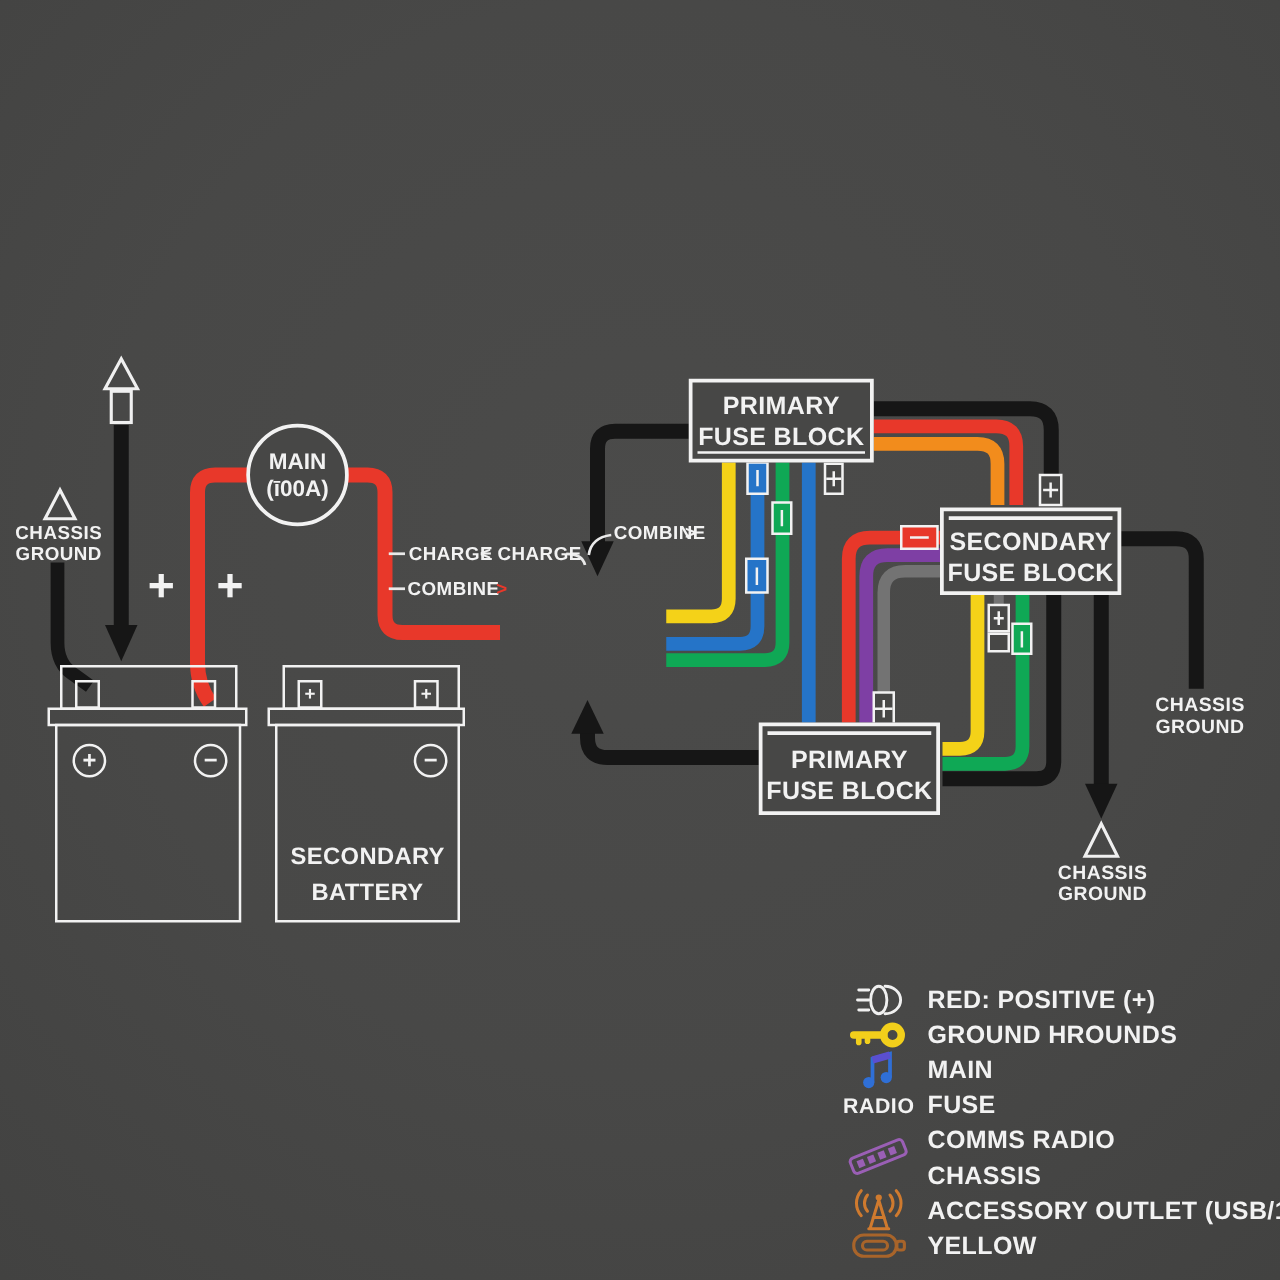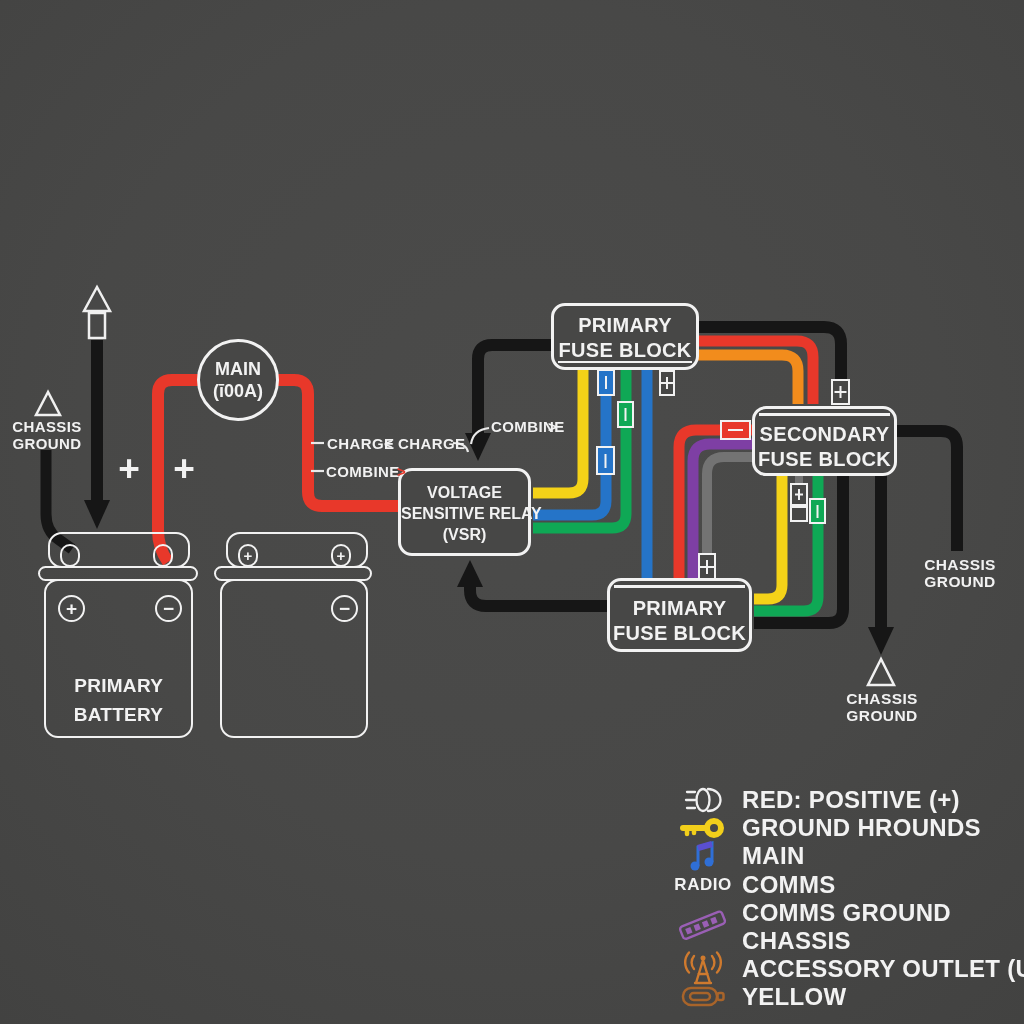--- a/index.html
+++ b/index.html
@@ -2,21 +2,21 @@
 <html><head>
 <meta charset="utf-8">
 <style>
   html,body{margin:0;padding:0;background:#2e2e2e;}
   .stage{
     position:relative;width:1024px;height:1024px;overflow:hidden;
     background:radial-gradient(circle at 50% 42%, #4b4b4a 0%, #484847 55%, #424241 100%);
     font-family:"Liberation Sans","DejaVu Sans",sans-serif;
     color:#f2f2f2;
   }
-  .abs{position:absolute;box-sizing:border-box;border-radius:14px;}
+  .abs{position:absolute;box-sizing:border-box;}
   svg{display:block;}
   .wires{position:absolute;left:0;top:0;}
   path.wire{fill:none;}
   .sym{stroke:#f0f0f0;fill:none;stroke-width:2.5;}
   .tick{stroke:#e9e9e9;stroke-width:2.2;fill:none;}
   .fuse{stroke:#f2f2f2;stroke-width:2;}
   .fglyph{stroke:#f2f2f2;stroke-width:2;fill:none;}
   .box{
     border:3.5px solid #f2f2f2;background:#474746;text-align:center;
     font-weight:bold;color:#f2f2f2;
@@ -30,21 +30,21 @@
     border:2.5px solid #f2f2f2;border-radius:50%;width:27px;height:27px;
     text-align:center;font-weight:bold;font-size:19px;line-height:23px;
   }
   .post{border:2.5px solid #f2f2f2;width:20px;height:23px;text-align:center;
     font-weight:bold;font-size:15px;line-height:19px;}
   .gndtxt{font-weight:bold;font-size:15px;line-height:16.5px;text-align:center;letter-spacing:.4px;}
   .wlabel{font-weight:bold;font-size:15px;letter-spacing:.4px;white-space:nowrap;}
   .plusmark{font-weight:bold;font-size:37px;width:30px;text-align:center;}
   .legend-row{display:flex;align-items:center;height:28.2px;}
   .licon{width:78px;display:flex;justify-content:center;align-items:center;flex:none;}
-  .llabel{font-weight:bold;font-size:24px;letter-spacing:.3px;color:#f2f2f2;white-space:nowrap;}
+  .llabel{font-weight:bold;font-size:20px;letter-spacing:.3px;color:#f2f2f2;white-space:nowrap;}
   .grase{font-weight:bold;font-size:17px;letter-spacing:.5px;}
 </style>
 </head>
 <body>
 
 <div class="stage">
 
   <svg class="wires" width="1024" height="1024" viewBox="0 0 1024 1024">
 
     <path class="wire" stroke-width="12" d="M168,562 Q158,548 158,530 L158,394 Q158,380 172,380 L294,380 Q308,380 308,394 L308,492 Q308,506 322,506 L400,506" stroke="#e8382a"></path>
@@ -123,31 +123,31 @@
     </g>
   </svg>
 
   <div class="abs outline" style="left:48px;top:532px;width:142px;height:36px;"></div>
   <div class="abs post" style="left:60px;top:544px;"></div>
   <div class="abs post" style="left:153px;top:544px;"></div>
   <div class="abs outline" style="left:38px;top:566px;width:160px;height:15px;"></div>
   <div class="abs outline" style="left:44px;top:579px;width:149px;height:159px;"></div>
   <div class="abs circ" style="left:58px;top:595px;">+</div>
   <div class="abs circ" style="left:155px;top:595px;">−</div>
-  <div class="abs batlabel" style="left:44px;top:671px;width:149px;">
-    <span class="box bl" style="border:none;background:none;">PRIMARY</span>
-    <span class="box bl" style="border:none;background:none;">BATTERY</span>
-  </div>
 
   <div class="abs outline" style="left:226px;top:532px;width:142px;height:36px;"></div>
   <div class="abs post" style="left:238px;top:544px;">+</div>
   <div class="abs post" style="left:331px;top:544px;">+</div>
   <div class="abs outline" style="left:214px;top:566px;width:158px;height:15px;"></div>
   <div class="abs outline" style="left:220px;top:579px;width:148px;height:159px;"></div>
   <div class="abs circ" style="left:331px;top:595px;">−</div>
+  <div class="abs batlabel" style="left:220px;top:671px;width:148px;">
+    <span class="box bl" style="border:none;background:none;">SECONDARY</span>
+    <span class="box bl" style="border:none;background:none;">BATTERY</span>
+  </div>
 
   <div class="abs plusmark" style="left:114px;top:448px;">+</div>
   <div class="abs plusmark" style="left:169px;top:448px;">+</div>
 
   <div class="abs box" style="left:197px;top:339px;width:82px;height:82px;border-radius:50%;border-width:3px;text-align:center;">
     <div style="margin-top:16px;font-size:18px;line-height:22px;">
       <span class="bl">MAIN</span>
       <span class="bl">(ī00A)</span>
     </div>
   </div>
@@ -169,27 +169,20 @@
   </div>
 
   <div class="abs box blocktxt" style="left:607px;top:578px;width:145px;height:74px;">
     <div class="rule" style="top:4px;"></div>
     <div style="padding-top:15px;">
       <span class="bl">PRIMARY</span>
       <span class="bl">FUSE BLOCK</span>
     </div>
   </div>
 
-  <div class="abs box" style="left:398px;top:468px;width:133px;height:88px;font-size:16px;line-height:21px;">
-    <div style="padding-top:11px;">
-      <span class="bl">VOLTAGE</span>
-      <span class="bl">SENSITIVE RELAY</span>
-      <span class="bl">(VSR)</span>
-    </div>
-  </div>
 
   <span class="abs wlabel" style="left:327px;top:435px;">CHARGE</span>
   <span class="abs wlabel" style="left:384px;top:435px;">&lt;</span>
   <span class="abs wlabel" style="left:398px;top:435px;">CHARGE</span>
   <span class="abs wlabel" style="left:326px;top:463px;">COMBINE</span>
   <span class="abs wlabel" style="left:397px;top:463px;color:#e8382a;">&gt;</span>
   <span class="abs wlabel" style="left:491px;top:418px;">COMBINE</span>
   <span class="abs wlabel" style="left:548px;top:418px;">&gt;</span>
 
   <div class="abs gndtxt" style="left:5px;top:419px;width:84px;">
@@ -236,36 +229,36 @@
           <path d="M10,9 L24,5" stroke="#5a4fd0" stroke-width="6"></path>
           <circle cx="7" cy="27" r="4.5" fill="#2f6fd6"></circle>
           <circle cx="21" cy="23" r="4.5" fill="#2f6fd6"></circle>
         </svg>
       </div>
       <div class="llabel">MAIN</div>
     </div>
 
     <div class="legend-row">
       <div class="licon grase">RADIO</div>
-      <div class="llabel">COMMS</div>
+      <div class="llabel">FUSE</div>
     </div>
 
     <div class="legend-row">
       <div class="licon" style="transform:translateY(12px);">
         <svg width="58" height="38" viewBox="0 0 58 38" fill="none" stroke="#9a5fb5" stroke-width="2.4">
           <g transform="rotate(-22 29 19)">
             <rect x="6" y="12.5" width="45" height="13" rx="3"></rect>
             <rect x="11" y="16" width="5.5" height="6" fill="#9a5fb5" stroke="none"></rect>
             <rect x="20" y="16" width="5.5" height="6" fill="#9a5fb5" stroke="none"></rect>
             <rect x="29" y="16" width="5.5" height="6" fill="#9a5fb5" stroke="none"></rect>
             <rect x="38" y="16" width="5.5" height="6" fill="#9a5fb5" stroke="none"></rect>
           </g>
         </svg>
       </div>
-      <div class="llabel">COMMS GROUND</div>
+      <div class="llabel">COMMS RADIO</div>
     </div>
 
     <div class="legend-row">
       <div class="licon"></div>
       <div class="llabel">CHASSIS</div>
     </div>
 
     <div class="legend-row">
       <div class="licon">
         <svg width="42" height="38" viewBox="0 0 42 38" fill="none" stroke="#cf7a2e" stroke-width="2.4" stroke-linecap="round">

